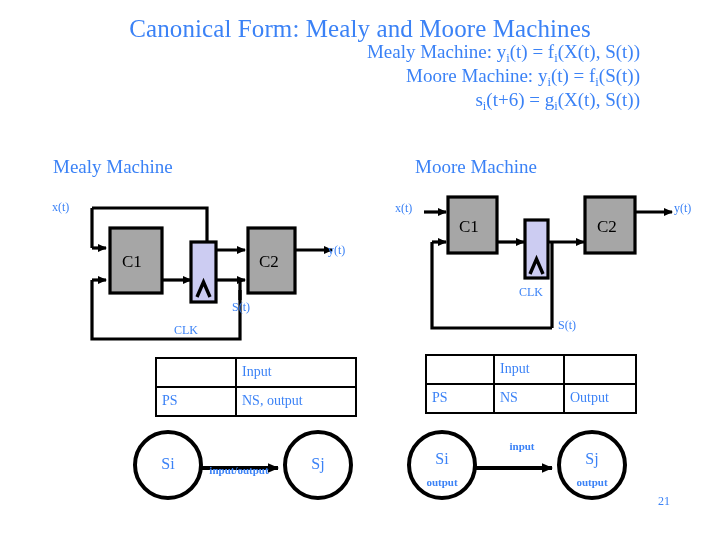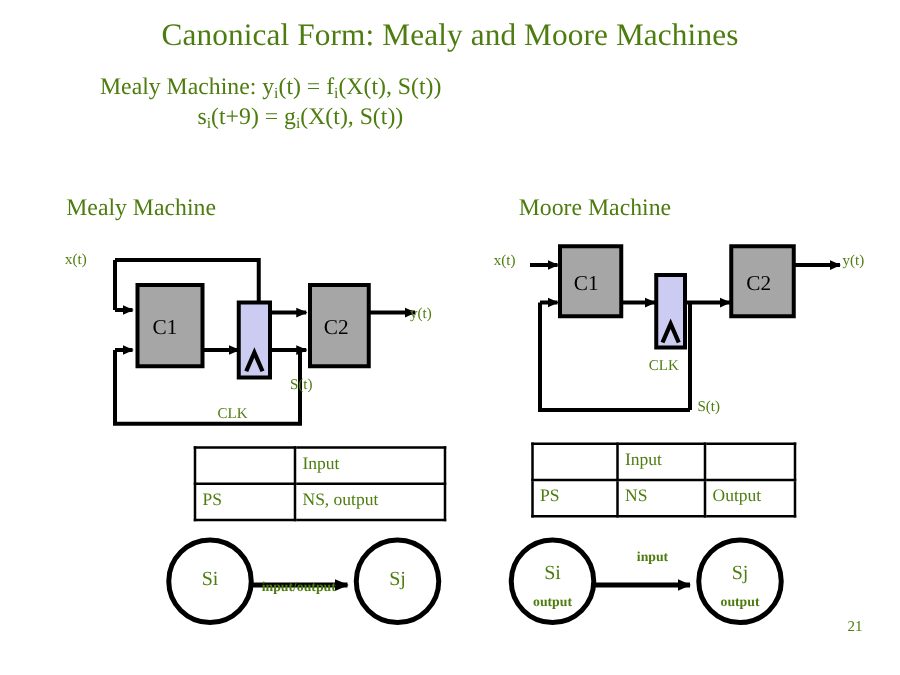--- a/index.html
+++ b/index.html
@@ -7,39 +7,40 @@
     padding: 0;
     background: #ffffff;
   }
   #slide {
     position: relative;
     width: 720px;
     height: 540px;
     background: #ffffff;
     overflow: hidden;
     font-family: "Liberation Serif", "DejaVu Serif", serif;
-    color: #4d7c0f;
+    color: #3b82f6;
   }
   .abs { position: absolute; }
 
   #slide-title {
     left: 0; top: 14px;
     width: 720px;
     text-align: center;
     font-size: 25px;
     line-height: 30px;
     letter-spacing: 0.1px;
     white-space: nowrap;
   }
 
   .formula-block {
-    left: 80px; top: 58px;
+    left: 80px; top: 40px;
     width: 560px;
     font-size: 19px;
     line-height: 24px;
+    text-align: right;
   }
   .formula-line { white-space: nowrap; }
   .formula-line.indent { padding-left: 78px; }
   .formula-block sub {
     font-size: 0.66em;
     vertical-align: -0.28em;
     line-height: 0;
   }
 
   .section-head {
@@ -90,37 +91,38 @@
     font-family: "Liberation Serif", "DejaVu Serif", serif;
   }
   .edge-label {
     font-size: 11px;
     font-weight: bold;
     white-space: nowrap;
     text-align: center;
   }
 
   #page-number {
-    left: 678px; top: 494px;
+    left: 658px; top: 494px;
     font-size: 12px;
     line-height: 14px;
   }
 </style>
 </head>
 <body>
 
 <div id="slide">
 
   <div class="abs" id="slide-title">Canonical Form: Mealy and Moore Machines</div>
 
   <div class="abs formula-block">
     <div class="formula-line"><span>Mealy Machine: y</span><sub>i</sub><span>(t) = f</span><sub>i</sub><span>(X(t), S(t))</span></div>
 
-
-    <div class="formula-line indent"><span>s</span><sub>i</sub><span>(t+9) = g</span><sub>i</sub><span>(X(t), S(t))</span></div>
+    <div class="formula-line"><span>Moore Machine: y</span><sub>i</sub><span>(t) = f</span><sub>i</sub><span>(S(t))</span></div>
+
+    <div class="formula-line indent"><span>s</span><sub>i</sub><span>(t+6) = g</span><sub>i</sub><span>(X(t), S(t))</span></div>
   </div>
 
   <div class="abs section-head" id="moore-heading">Moore Machine</div>
   <div class="abs section-head" id="mealy-heading">Mealy Machine</div>
 
   <svg class="abs diagram" id="mealy-diagram" style="left:40px; top:190px;" width="330" height="165" viewBox="0 0 330 165">
     <defs>
       <marker id="ah-m" markerWidth="9" markerHeight="9" refX="8" refY="4.5" orient="auto" markerUnits="userSpaceOnUse">
         <path d="M0,0.6 L9,4.5 L0,8.4 z" fill="#000000"></path>
       </marker>

